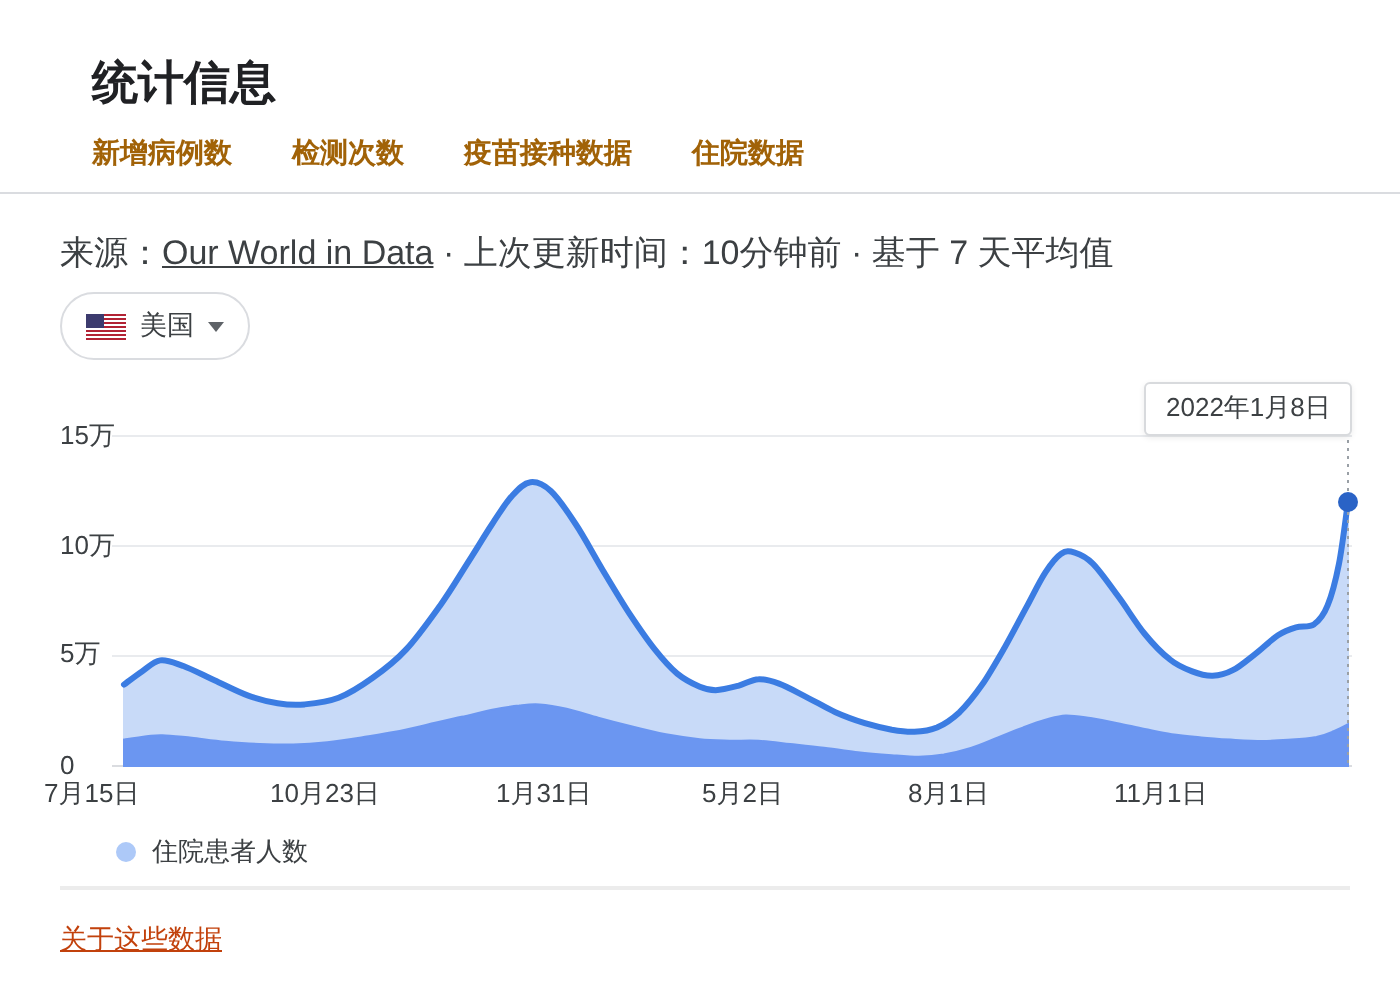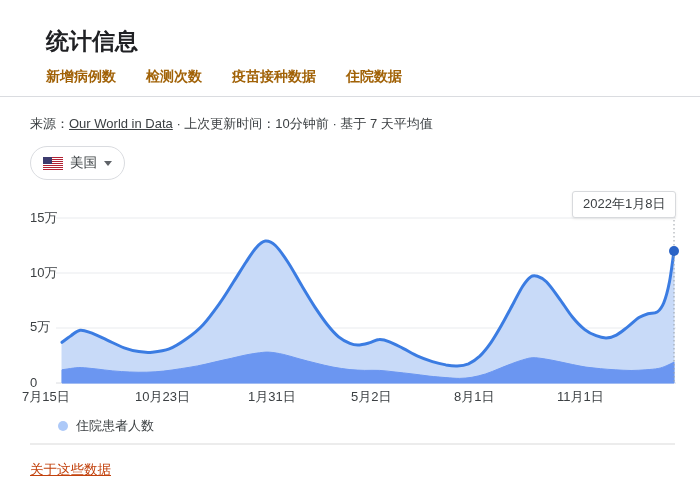--- a/index.html
+++ b/index.html
@@ -9,21 +9,21 @@
   }
   
   .title{position:absolute;left:30px;top:10px;margin:16px;font-size:23px;font-weight:700;color:#202124;}
   
   .tabs{position:absolute;left:0;top:59px;width:700px;height:38px;display:flex;align-items:stretch;
         padding-left:34px;box-sizing:border-box;border-bottom:1px solid #dadce0;gap:6px;}
   .tab{appearance:none;background:none;border:none;cursor:pointer;padding:0 12px;margin:0;
        font-family:inherit;font-size:14px;color:#a16207;border-bottom:3px solid transparent;line-height:35px;font-weight:bold;}
   .tab.active{color:#202124;font-weight:700;border-bottom-color:#1a73e8;}
   
-  .source{position:absolute;left:30px;top:115px;font-size:13px;color:#3c4043;text-align:right;}
+  .source{position:absolute;left:30px;top:115px;font-size:17px;color:#3c4043;text-align:right;}
   .source a{color:#3c4043;text-decoration:underline;cursor:pointer;}
   
   .chips{position:absolute;left:30px;top:146px;display:flex;gap:12px;flex-direction:column;}
   .chip{display:flex;align-items:center;gap:7px;height:34px;padding:0 12px;border:1px solid #dadce0;
         border-radius:17px;background:#fff;font-family:inherit;font-size:13.5px;color:#3c4043;cursor:pointer;}
   .caret{width:0;height:0;border-left:4.5px solid transparent;border-right:4.5px solid transparent;
          border-top:5px solid #5f6368;margin-top:1px;}
   .usflag{position:relative;width:20px;height:13px;display:inline-block;
           background:repeating-linear-gradient(180deg,#b22234 0 1px,#b22234 1px,#ffffff 1px 2px);background-size:100% 2px;}
   .usflag:after{content:"";position:absolute;left:0;top:0;width:9px;height:7px;background:#3c3b6e;}

